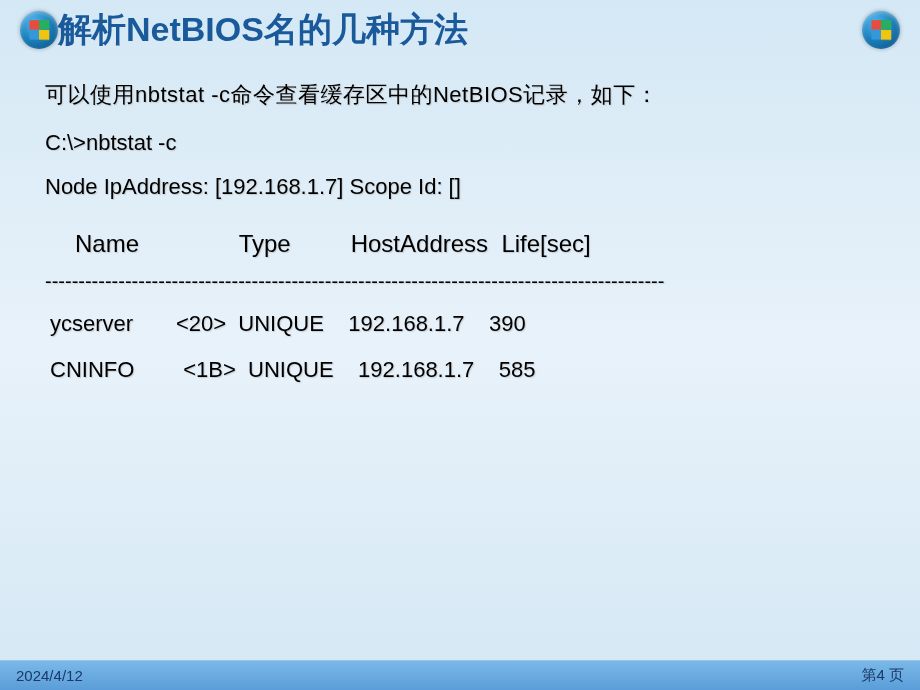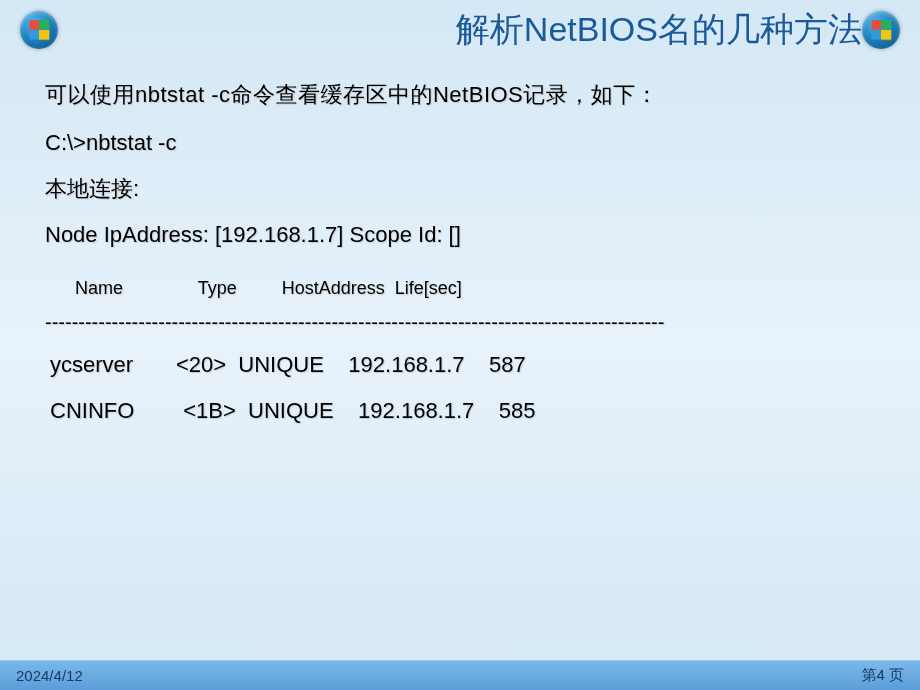--- a/index.html
+++ b/index.html
@@ -38,22 +38,22 @@
       width: 20px;
       height: 20px;
       background:
         linear-gradient(to right, #e74c3c 0 48%, transparent 48% 52%, #27ae60 52%) top / 100% 48% no-repeat,
         linear-gradient(to right, #3498db 0 48%, transparent 48% 52%, #f1c40f 52%) bottom / 100% 48% no-repeat;
       transform: perspective(40px) rotateY(-8deg);
     }
     .title {
       font-size: 34px;
       color: #1a5a9a;
-      font-weight: normal;
-      text-align: right;
+      font-weight: bold;
+      text-align: left;
       flex: 1;
     }
     .content {
       padding: 20px 45px;
     }
     .intro-line {
       font-size: 22px;
       color: #000;
       margin-bottom: 20px;
       text-shadow: 1px 1px 1px rgba(180,180,180,0.6);
@@ -78,21 +78,21 @@
       text-shadow: 1px 1px 1px rgba(180,180,180,0.6);
     }
     .table-title {
       font-size: 22px;
       color: #000;
       margin-left: 115px;
       margin-bottom: 18px;
       text-shadow: 1px 1px 1px rgba(180,180,180,0.6);
     }
     .table-header {
-      font-size: 18px;
+      font-size: 24px;
       color: #000;
       margin-left: 30px;
       margin-bottom: 12px;
       text-shadow: 1px 1px 1px rgba(180,180,180,0.6);
       white-space: pre;
     }
     .divider {
       font-size: 20px;
       color: #000;
       margin-left: 0px;
@@ -140,24 +140,23 @@
 
 <div class="header">
   <div class="windows-logo"></div>
   <div class="title">解析NetBIOS名的几种方法</div>
   <div class="windows-logo"></div>
 </div>
 
 <div class="content">
   <div class="intro-line">可以使用nbtstat   -c命令查看缓存区中的NetBIOS记录，如下：</div>
   <div class="cmd-line">C:\&gt;nbtstat -c</div>
-  <div class="conn-line">本地连接:</div>
   <div class="node-line">Node IpAddress: [192.168.1.7] Scope Id: []</div>
   <div class="table-header"><span>Name</span>               <span>Type</span>         <span>HostAddress</span>  <span>Life[sec]</span></div>
   <div class="divider">---------------------------------------------------------------------------------------------</div>
-  <div class="table-row"><span>ycserver</span>       <span>&lt;20&gt;</span>  <span>UNIQUE</span>    <span>192.168.1.7</span>    <span>587</span></div>
+  <div class="table-row"><span>ycserver</span>       <span>&lt;20&gt;</span>  <span>UNIQUE</span>    <span>192.168.1.7</span>    <span>390</span></div>
   <div class="table-row"><span>CNINFO</span>        <span>&lt;1B&gt;</span>  <span>UNIQUE</span>    <span>192.168.1.7</span>    <span>585</span></div>
 </div>
 
 <div class="footer">
   <div class="footer-left">2024/4/12</div>
   <div class="footer-right">第4 页</div>
 </div>
 
 </body></html>

